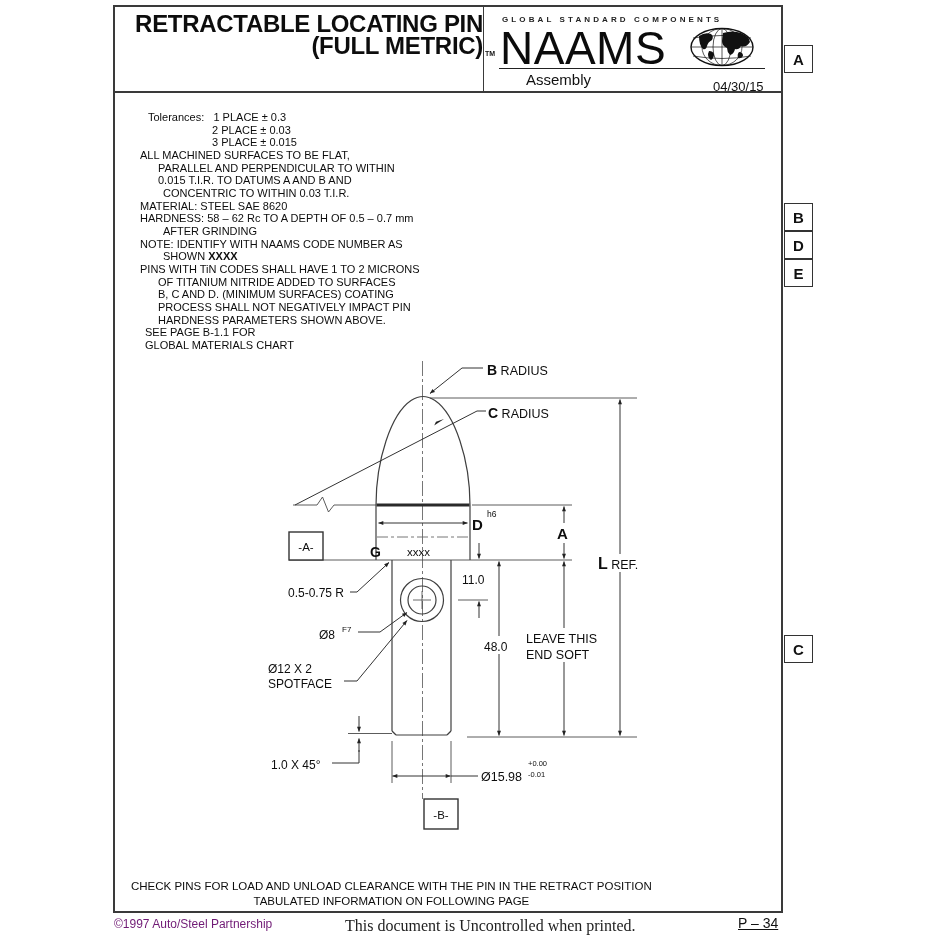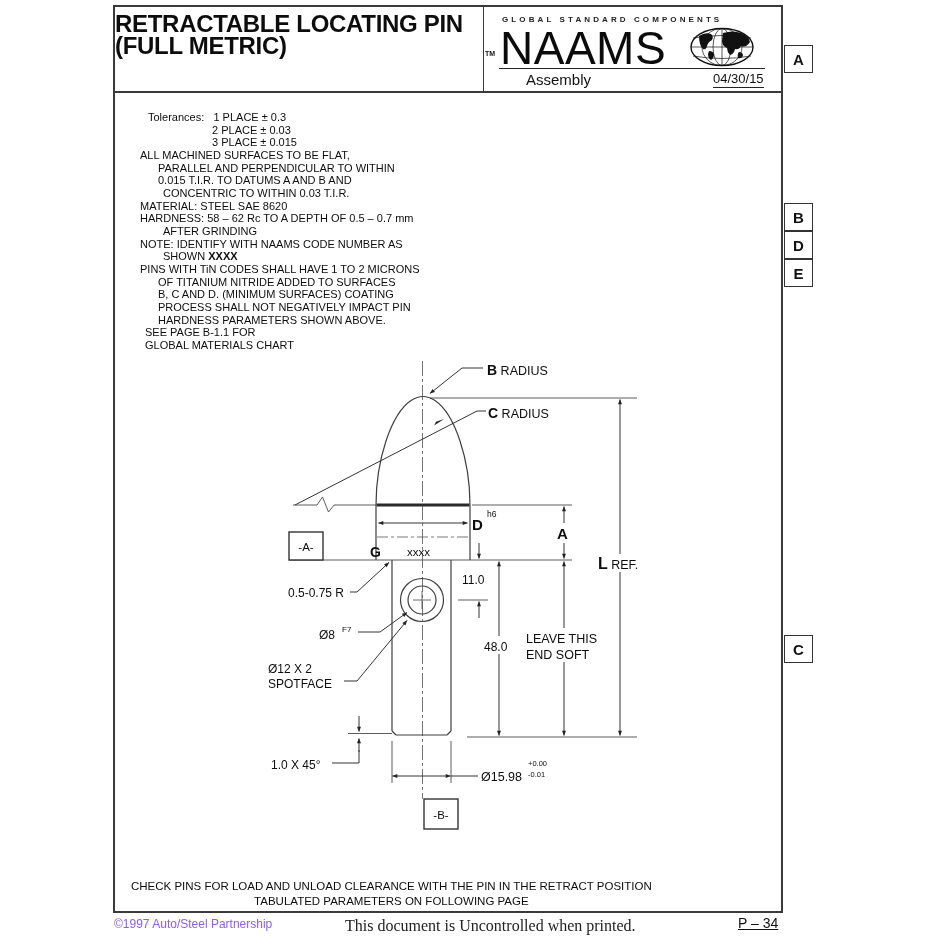--- a/index.html
+++ b/index.html
@@ -5,41 +5,41 @@
   html,body{margin:0;padding:0;background:#fff;}
   .page{position:relative;width:940px;height:940px;background:#fff;
         font-family:"Liberation Sans",sans-serif;color:#111;overflow:hidden;}
   
   .title-block{position:absolute;left:113px;top:5px;width:670px;height:88px;
                border:2px solid #3a3a3a;box-sizing:border-box;background:#fff;}
   .main-frame{position:absolute;left:113px;top:91px;width:670px;height:822px;
               border:2px solid #3a3a3a;box-sizing:border-box;background:#fff;}
   .tb-divider{position:absolute;left:368px;top:0;width:0;height:100%;border-left:1.5px solid #3a3a3a;}
   
-  .tb-left{position:absolute;left:0;top:6px;width:368px;text-align:left;
+  .tb-left{position:absolute;left:0;top:6px;width:368px;text-align:right;
            font-weight:bold;font-size:24px;line-height:22px;letter-spacing:-0.3px;color:#0d0d0d;}
   
   .tb-right{position:absolute;left:368px;top:0;width:300px;height:100%;}
   .gsc{position:absolute;left:19px;top:8px;font-size:8px;letter-spacing:3.1px;font-weight:bold;color:#222;text-align:center;}
   .naams{position:absolute;left:17px;top:14px;font-size:46px;font-weight:normal;letter-spacing:0.5px;color:#0b0b0b;}
   .tm{position:absolute;left:2px;top:43px;font-size:7px;font-weight:bold;}
   .naams-rule{position:absolute;left:16px;top:61px;width:266px;border-top:1.6px solid #222;}
   .assembly{position:absolute;left:21px;top:64px;font-size:15px;color:#111;margin-left:22px;}
-  .tb-date{position:absolute;left:230px;top:64px;font-size:13px;border-bottom:1.2px solid #222;padding-bottom:1px;}
+  .tb-date{position:absolute;left:230px;top:72px;font-size:13px;border-bottom:1.2px solid #222;padding-bottom:1px;}
   .globe{position:absolute;left:206px;top:20px;}
   
   .rev{position:absolute;left:784px;width:29px;height:28px;border:1.6px solid #333;box-sizing:border-box;
        display:flex;align-items:center;justify-content:center;font-size:15px;font-weight:bold;background:#fff;}
   .rt0{top:45px}.rt1{top:203px}.rt2{top:231px}.rt3{top:259px}.rt4{top:635px}
   
   .notes{position:absolute;left:140px;top:111px;font-size:11px;line-height:12.65px;white-space:pre;color:#0d0d0d;}
   .notes b{font-weight:bold;}
   
   .check-notes{position:absolute;left:131px;top:879px;font-size:11.5px;line-height:15px;color:#0d0d0d;text-align:center;}
-  .copyright{position:absolute;left:114px;top:917px;font-size:12px;color:#8b5cf6;}
+  .copyright{position:absolute;left:114px;top:917px;font-size:12px;color:#701a75;}
   .uncontrolled{position:absolute;left:345px;top:917px;font-size:16px;color:#222;font-family:Liberation Serif, serif;}
   .pagenum{position:absolute;left:738px;top:915px;font-size:14px;color:#111;text-decoration:underline;}
   
   svg.draw{position:absolute;left:0;top:0;}
   svg.draw text{font-family:"Liberation Sans",sans-serif;fill:#0d0d0d;}
 </style>
 </head>
 <body>
 
 <div class="page">
@@ -80,21 +80,21 @@
   <div class="rev rt0">A</div>
   <div class="rev rt1">B</div>
   <div class="rev rt2">D</div>
   <div class="rev rt3">E</div>
   <div class="rev rt4">C</div>
 
   <div class="notes" id="notes"><div style="padding-left: 8px;">Tolerances:   1 PLACE ± 0.3</div><div style="padding-left: 72px;">2 PLACE ± 0.03</div><div style="padding-left: 72px;">3 PLACE ± 0.015</div><div style="padding-left: 0px;">ALL MACHINED SURFACES TO BE FLAT,</div><div style="padding-left: 18px;">PARALLEL AND PERPENDICULAR TO WITHIN</div><div style="padding-left: 18px;">0.015 T.I.R. TO DATUMS A AND B AND</div><div style="padding-left: 23px;">CONCENTRIC TO WITHIN 0.03 T.I.R.</div><div style="padding-left: 0px;">MATERIAL: STEEL SAE 8620</div><div style="padding-left: 0px;">HARDNESS: 58 – 62 Rc TO A DEPTH OF 0.5 – 0.7 mm</div><div style="padding-left: 23px;">AFTER GRINDING</div><div style="padding-left: 0px;">NOTE: IDENTIFY WITH NAAMS CODE NUMBER AS</div><div style="padding-left: 23px;">SHOWN <b>XXXX</b></div><div style="padding-left: 0px;">PINS WITH TiN CODES SHALL HAVE 1 TO 2 MICRONS</div><div style="padding-left: 18px;">OF TITANIUM NITRIDE ADDED TO SURFACES</div><div style="padding-left: 18px;">B, C AND D. (MINIMUM SURFACES) COATING</div><div style="padding-left: 18px;">PROCESS SHALL NOT NEGATIVELY IMPACT PIN</div><div style="padding-left: 18px;">HARDNESS PARAMETERS SHOWN ABOVE.</div><div style="padding-left: 5px;">SEE PAGE B-1.1 FOR</div><div style="padding-left: 5px;">GLOBAL MATERIALS CHART</div></div>
 
   <div class="check-notes">
     <div>CHECK PINS FOR LOAD AND UNLOAD CLEARANCE WITH THE PIN IN THE RETRACT POSITION</div>
-    <div>TABULATED PARAMETERS ON FOLLOWING PAGE</div>
+    <div>TABULATED INFORMATION ON FOLLOWING PAGE</div>
   </div>
   <div class="copyright">©1997 Auto/Steel Partnership</div>
   <div class="uncontrolled">This document is Uncontrolled when printed.</div>
   <div class="pagenum">P – 34</div>
 
   <svg class="draw" width="940" height="940" viewBox="0 0 940 940">
     <defs>
       <marker id="arr" viewBox="0 0 10 10" refX="9.6" refY="5" markerWidth="11" markerHeight="5" orient="auto-start-reverse" markerUnits="userSpaceOnUse">
         <path d="M0,1 L10,5 L0,9 Z" fill="#222"></path>
       </marker>

